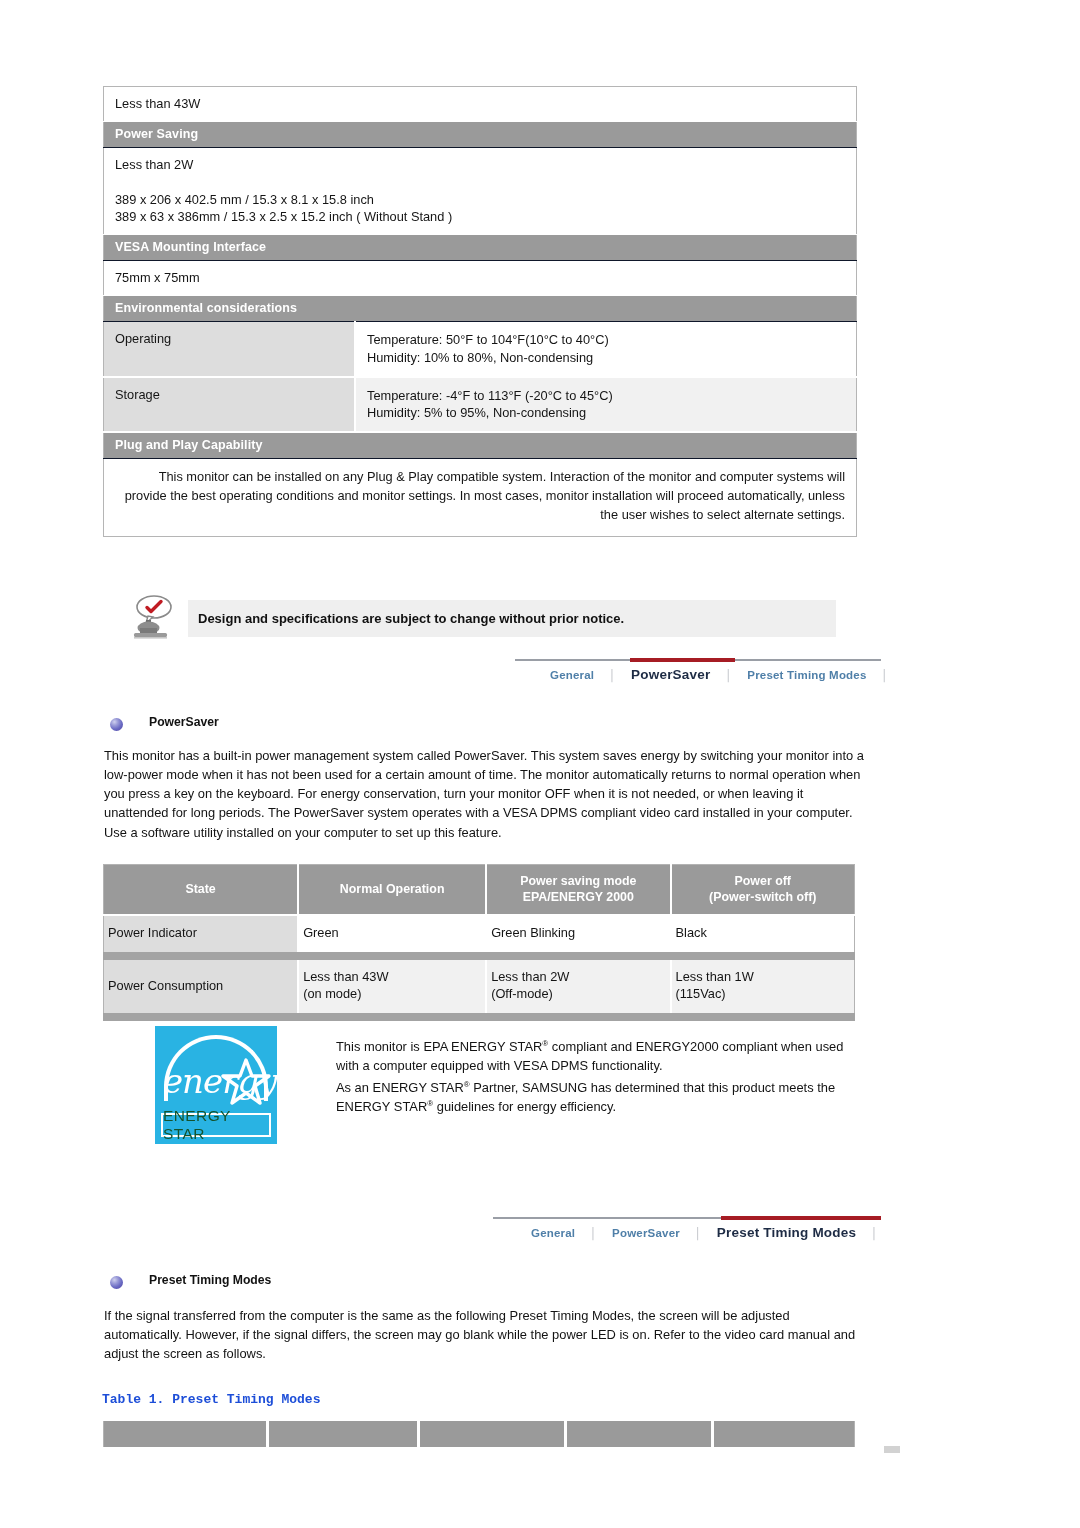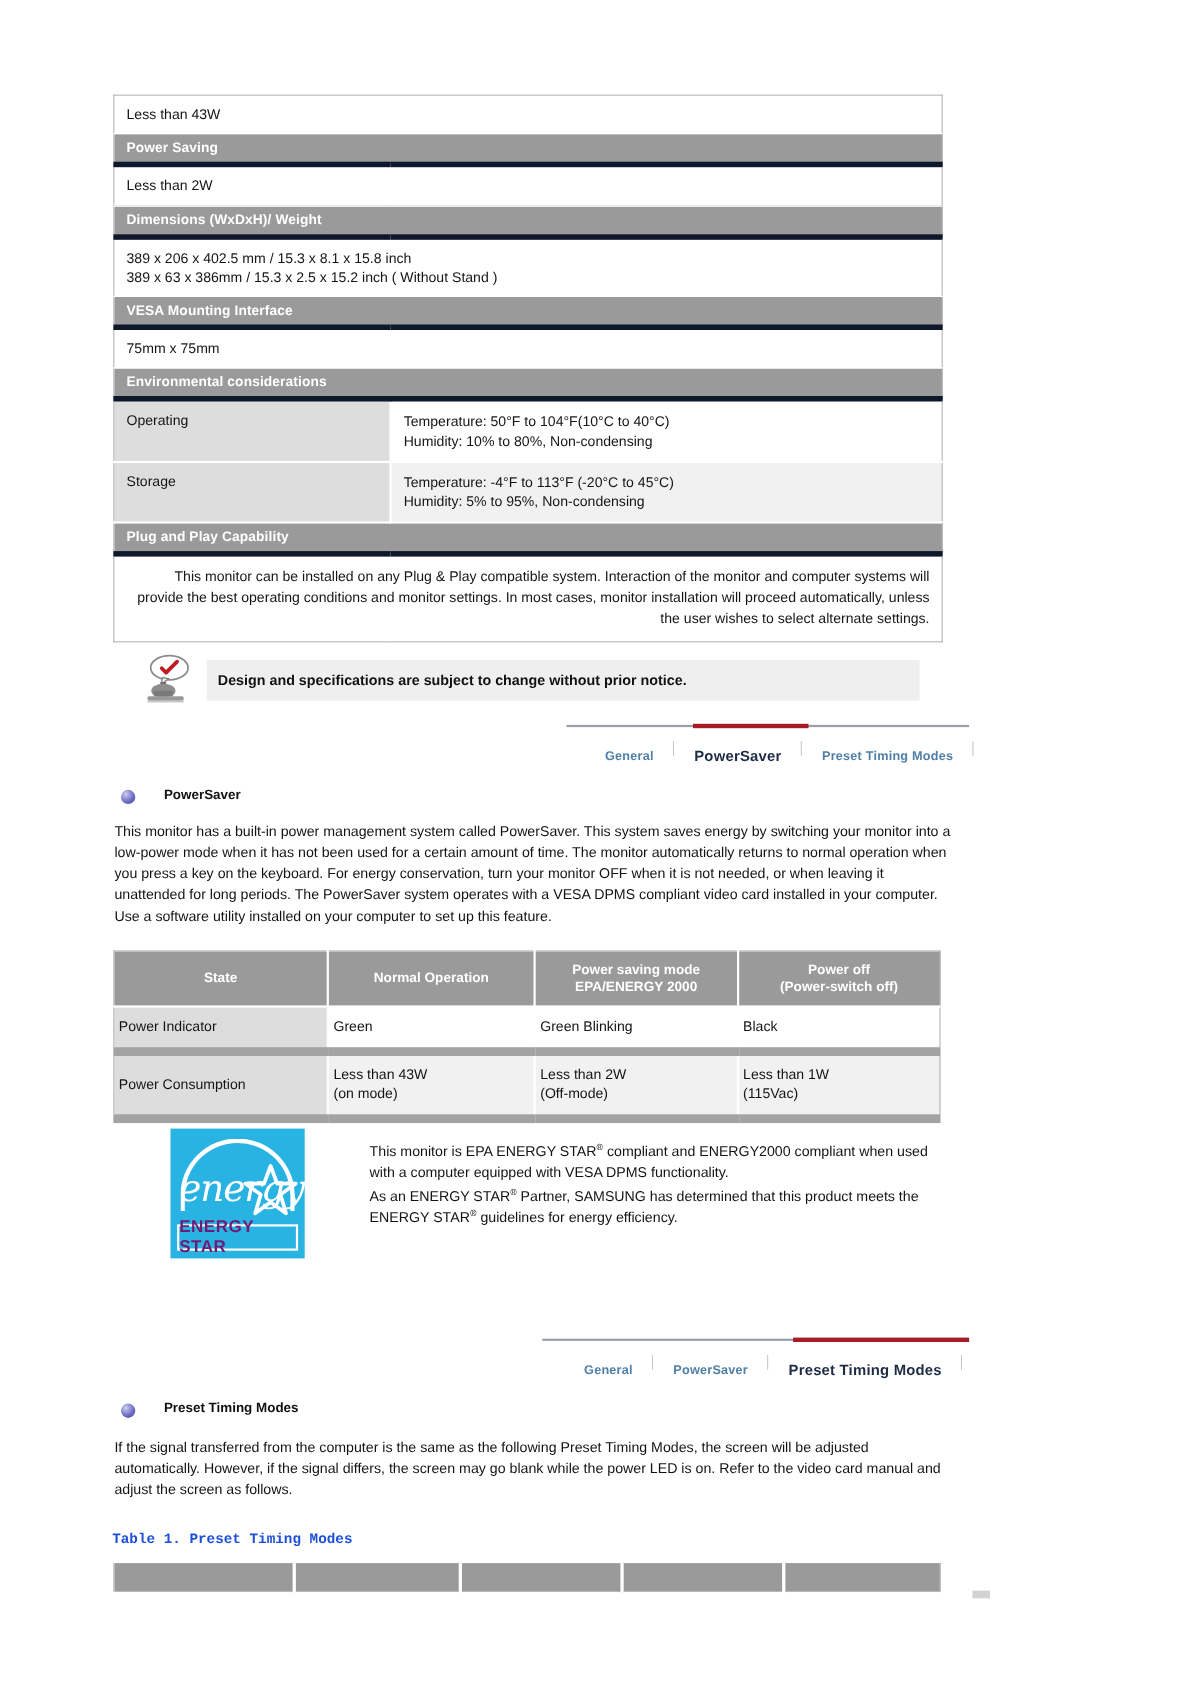--- a/index.html
+++ b/index.html
@@ -31,21 +31,21 @@
     vertical-align: top;
   }
   .hdr-row td {
     background: #9a9a9a;
     color: #ffffff;
     font-size: 12.5px;
     font-weight: bold;
     padding: 5px 7px 6px 11px;
     letter-spacing: .1px;
     border-top: 1px solid #ffffff;
-    border-bottom: 5px solid #0f172a;
+    border-bottom: 1px solid #0f172a;
   }
   .val-row td {
     background: #ffffff;
     color: #151515;
     font-size: 12.8px;
     padding: 8px 11px 9px 11px;
     line-height: 1.35;
   }
   .env-label {
     width: 228px;
@@ -125,21 +125,20 @@
     align-items: center;
     justify-content: flex-start;
     font-size: 12px;
   }
   .tab {
     color: #4f7fa8;
     font-weight: bold;
     white-space: nowrap;
     letter-spacing: .2px;
     font-size: 11.5px;
-    margin-top: 13px;
   }
   .tab.active {
     color: #1d2b44;
     font-size: 13.5px;
     font-weight: bold;
   }
   .tabsep {
     color: #b9bcc2;
     font-size: 11px;
     padding: 0 1px;
@@ -256,23 +255,23 @@
     bottom: 7px;
     width: 110px;
     height: 24px;
     border: 2px solid #ffffff;
     box-sizing: border-box;
     display: flex;
     align-items: center;
     justify-content: center;
   }
   .estar-band span {
-    color: #701a75;
+    color: #14532d;
     font-size: 15.5px;
-    font-weight: bold;
+    font-weight: normal;
     letter-spacing: .4px;
   }
   .estar-text {
     position: absolute;
     left: 336px;
     top: 1037px;
     width: 520px;
     font-size: 12.9px;
     line-height: 1.5;
     color: #131313;
@@ -326,23 +325,20 @@
         <div>Less than 43W</div>
       </td>
     </tr>
     <tr class="hdr-row">
       <td colspan="2">Power Saving</td>
     </tr>
     <tr class="val-row">
       <td colspan="2">
         <div>Less than 2W</div>
       </td>
-    </tr>
-    <tr class="hdr-row">
-      <td colspan="2">Dimensions (WxDxH)/ Weight</td>
     </tr>
     <tr class="val-row">
       <td colspan="2">
         <div>389 x 206 x 402.5 mm / 15.3 x 8.1 x 15.8 inch</div>
         <div>389 x 63 x 386mm / 15.3 x 2.5 x 15.2 inch ( Without Stand )</div>
       </td>
     </tr>
     <tr class="hdr-row">
       <td colspan="2">VESA Mounting Interface</td>
     </tr>

